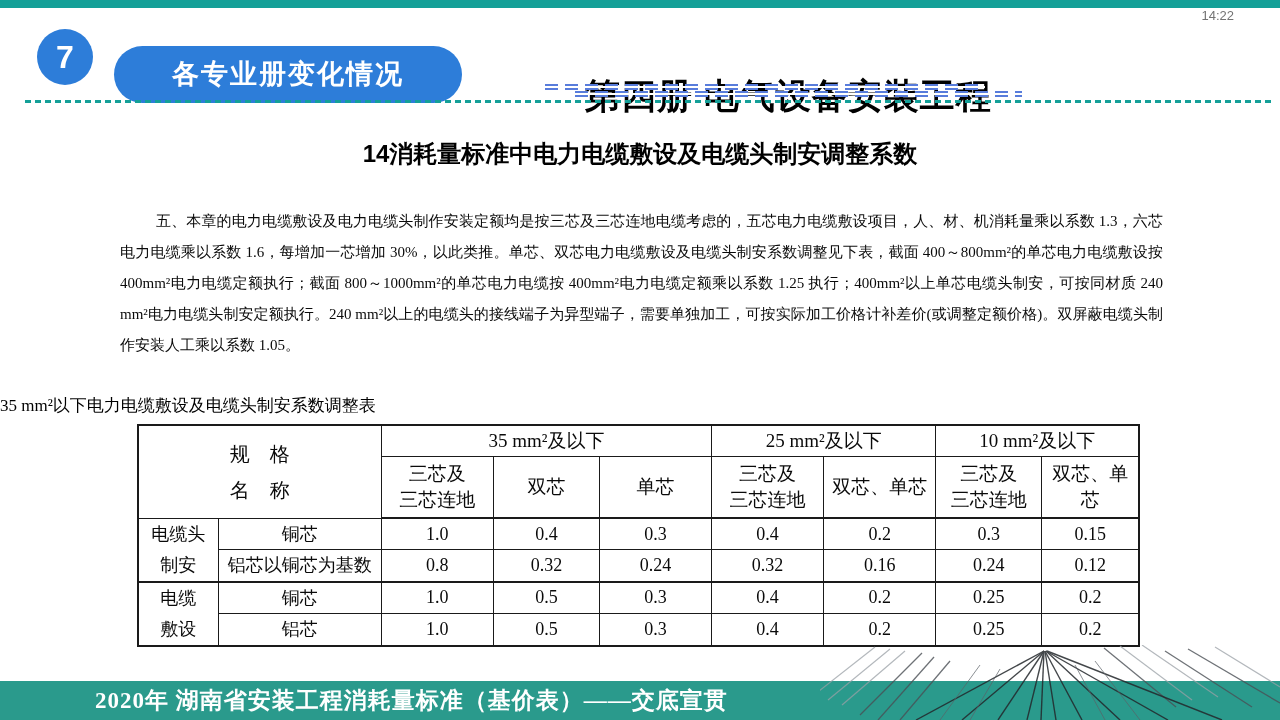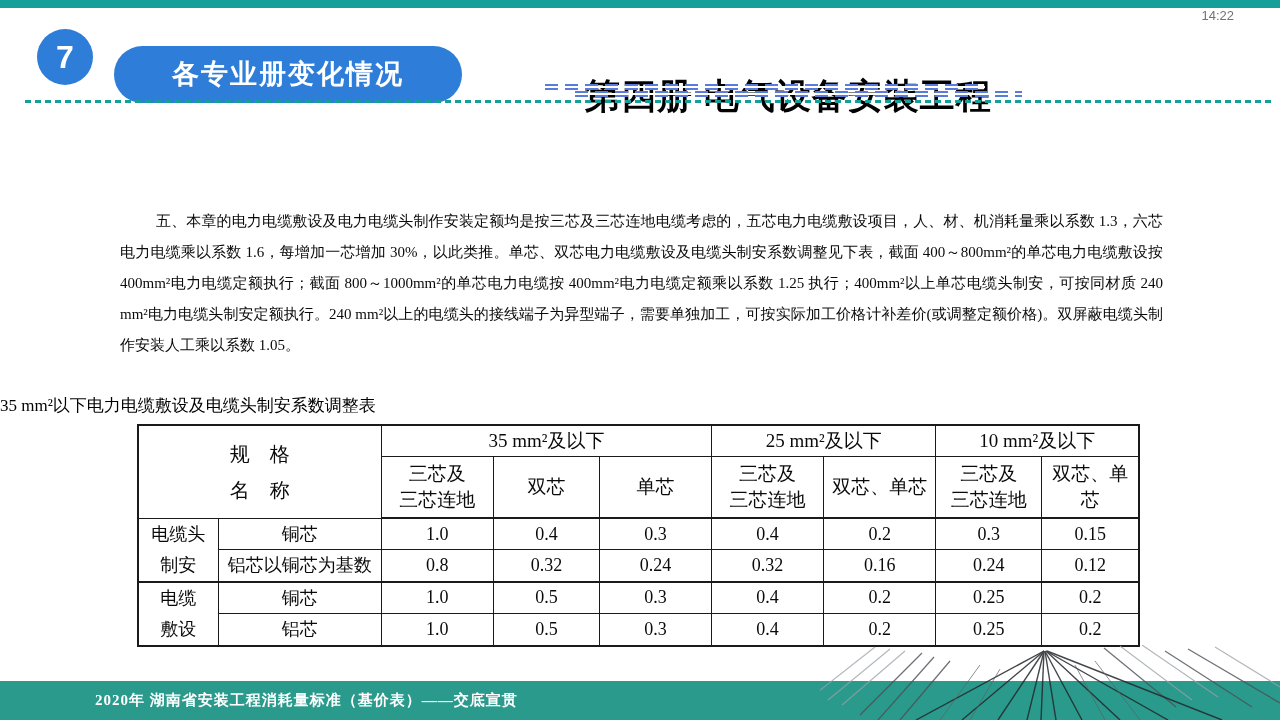--- a/index.html
+++ b/index.html
@@ -55,40 +55,41 @@
   table.coef tr.h1 td{height:31px;}
   table.coef tr.h2 td{height:62px;border-bottom-width:2px;}
   table.coef tr.body td{height:31px;font-size:18px;}
   table.coef tr.gsep td{border-top-width:2px;}
   table.coef td.corner{white-space:pre-line;line-height:1.8;font-size:20px;}
   table.coef td.grp{white-space:pre-line;line-height:31px;font-size:20px;}
   table.coef td.nm{font-size:19px;}
 
   .footerbar{position:absolute;left:0;top:681px;width:1280px;height:39px;background:var(--footer-teal);z-index:2;}
   .footer-text{display:block;padding-left:95px;line-height:39px;color:#fff;font-weight:bold;
-        font-size:15px;letter-spacing:1px;font-family:"Liberation Serif","DejaVu Serif",serif;}
+        font-size:23px;letter-spacing:1px;font-family:"Liberation Serif","DejaVu Serif",serif;}
 
   .deco{position:absolute;left:820px;top:645px;width:460px;height:75px;z-index:3;pointer-events:none;}
 </style>
 </head>
 <body>
 
 <div id="slide">
 
   <div class="topbar"></div>
   <div class="clock">14:22</div>
 
   <div class="badge">7</div>
   <div class="pill">各专业册变化情况</div>
   <div class="page-title">第四册 电气设备安装工程</div>
 
   <div class="dashrow r1"></div>
   <div class="dashrow r2"></div>
   <div class="teal-divider"></div>
 
+  <div class="heading">14消耗量标准中电力电缆敷设及电缆头制安调整系数</div>
 
   <p class="para">五、本章的电力电缆敷设及电力电缆头制作安装定额均是按三芯及三芯连地电缆考虑的，五芯电力电缆敷设项目，人、材、机消耗量乘以系数 1.3，六芯电力电缆乘以系数 1.6，每增加一芯增加 30%，以此类推。单芯、双芯电力电缆敷设及电缆头制安系数调整见下表，截面 400～800mm²的单芯电力电缆敷设按 400mm²电力电缆定额执行；截面 800～1000mm²的单芯电力电缆按 400mm²电力电缆定额乘以系数 1.25 执行；400mm²以上单芯电缆头制安，可按同材质 240 mm²电力电缆头制安定额执行。240 mm²以上的电缆头的接线端子为异型端子，需要单独加工，可按实际加工价格计补差价(或调整定额价格)。双屏蔽电缆头制作安装人工乘以系数 1.05。</p>
 
   <div class="tbl-caption">35 mm²以下电力电缆敷设及电缆头制安系数调整表</div>
 
   <table class="coef">
     <colgroup>
       <col style="width:8%">
         <col style="width:16.3%">
       <col style="width:11.2%">

